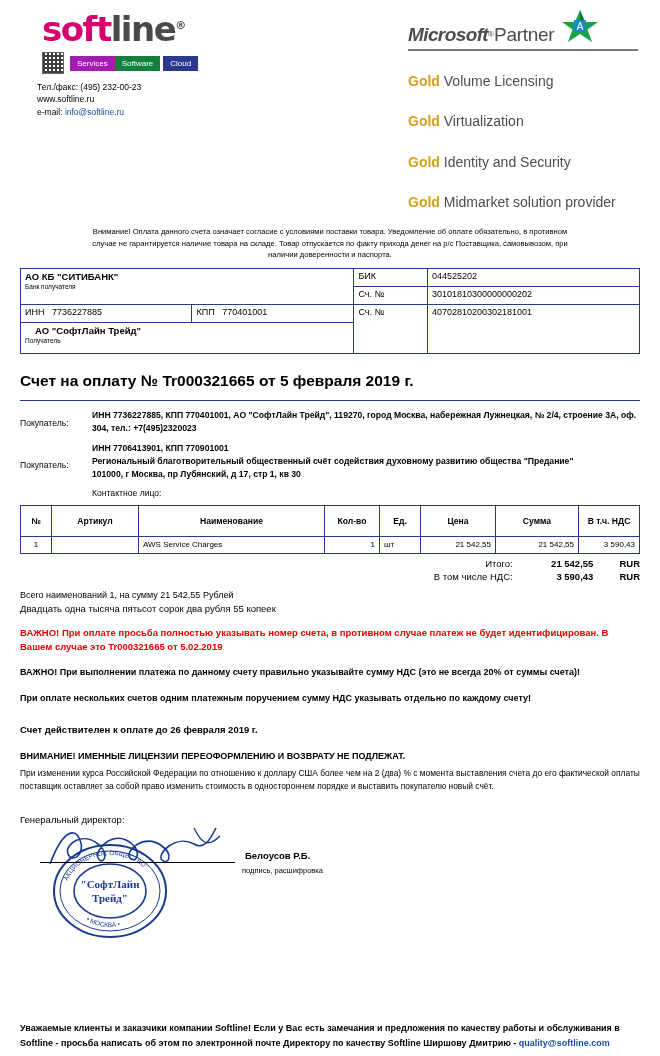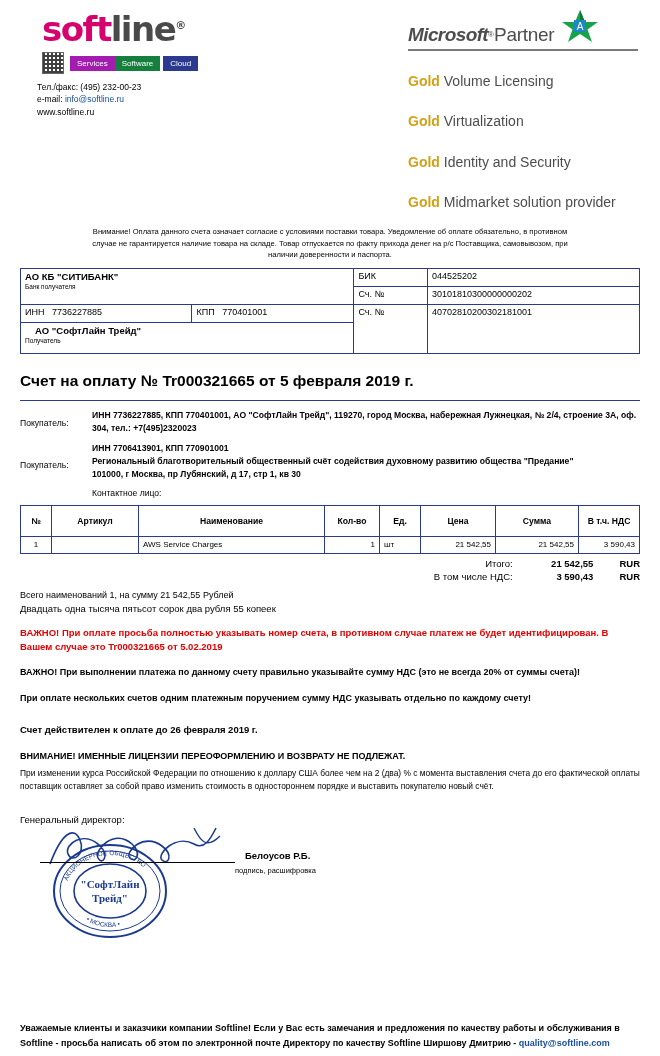--- a/index.html
+++ b/index.html
@@ -248,21 +248,21 @@
   }
   .sig-name {
     position: absolute;
     left: 225px;
     top: 36px;
     font-size: 9.5px;
     font-weight: bold;
   }
   .sig-cap {
     position: absolute;
-    left: 215px;
+    left: 222px;
     top: 52px;
     font-size: 7.5px;
   }
   .scribble {
     position: absolute;
     left: 24px;
     top: 6px;
     width: 190px;
     height: 56px;
   }
@@ -299,25 +299,25 @@
       <div class="tagline-row">
         <div class="qr"></div>
         <div class="pill-group">
           <span class="pill services">Services</span>
           <span class="pill software">Software</span>
           <span class="pill cloud">Cloud</span>
         </div>
       </div>
       <div class="contact">
         <div>Тел./факс: (495) 232-00-23</div>
+        <div>www.softline.ru</div>
         <div>
           <span>e-mail:</span>
           <a href="#">info@softline.ru</a>
         </div>
-        <div>www.softline.ru</div>
       </div>
     </div>
 
     <div class="ms-block">
       <svg class="ms-flag" viewBox="0 0 40 40">
         <polygon points="20,2 25,14 38,14 27.5,21.5 32,34 20,26 8,34 12.5,21.5 2,14 15,14" fill="#16a34a"></polygon>
         <polygon points="20,2 25,14 20,16" fill="#0e7a36"></polygon>
         <rect x="14" y="12" width="12" height="12" fill="#1e88c7"></rect>
         <text x="20" y="22" font-size="10" fill="#ffffff" text-anchor="middle" font-family="Liberation Sans">A</text>
       </svg>

